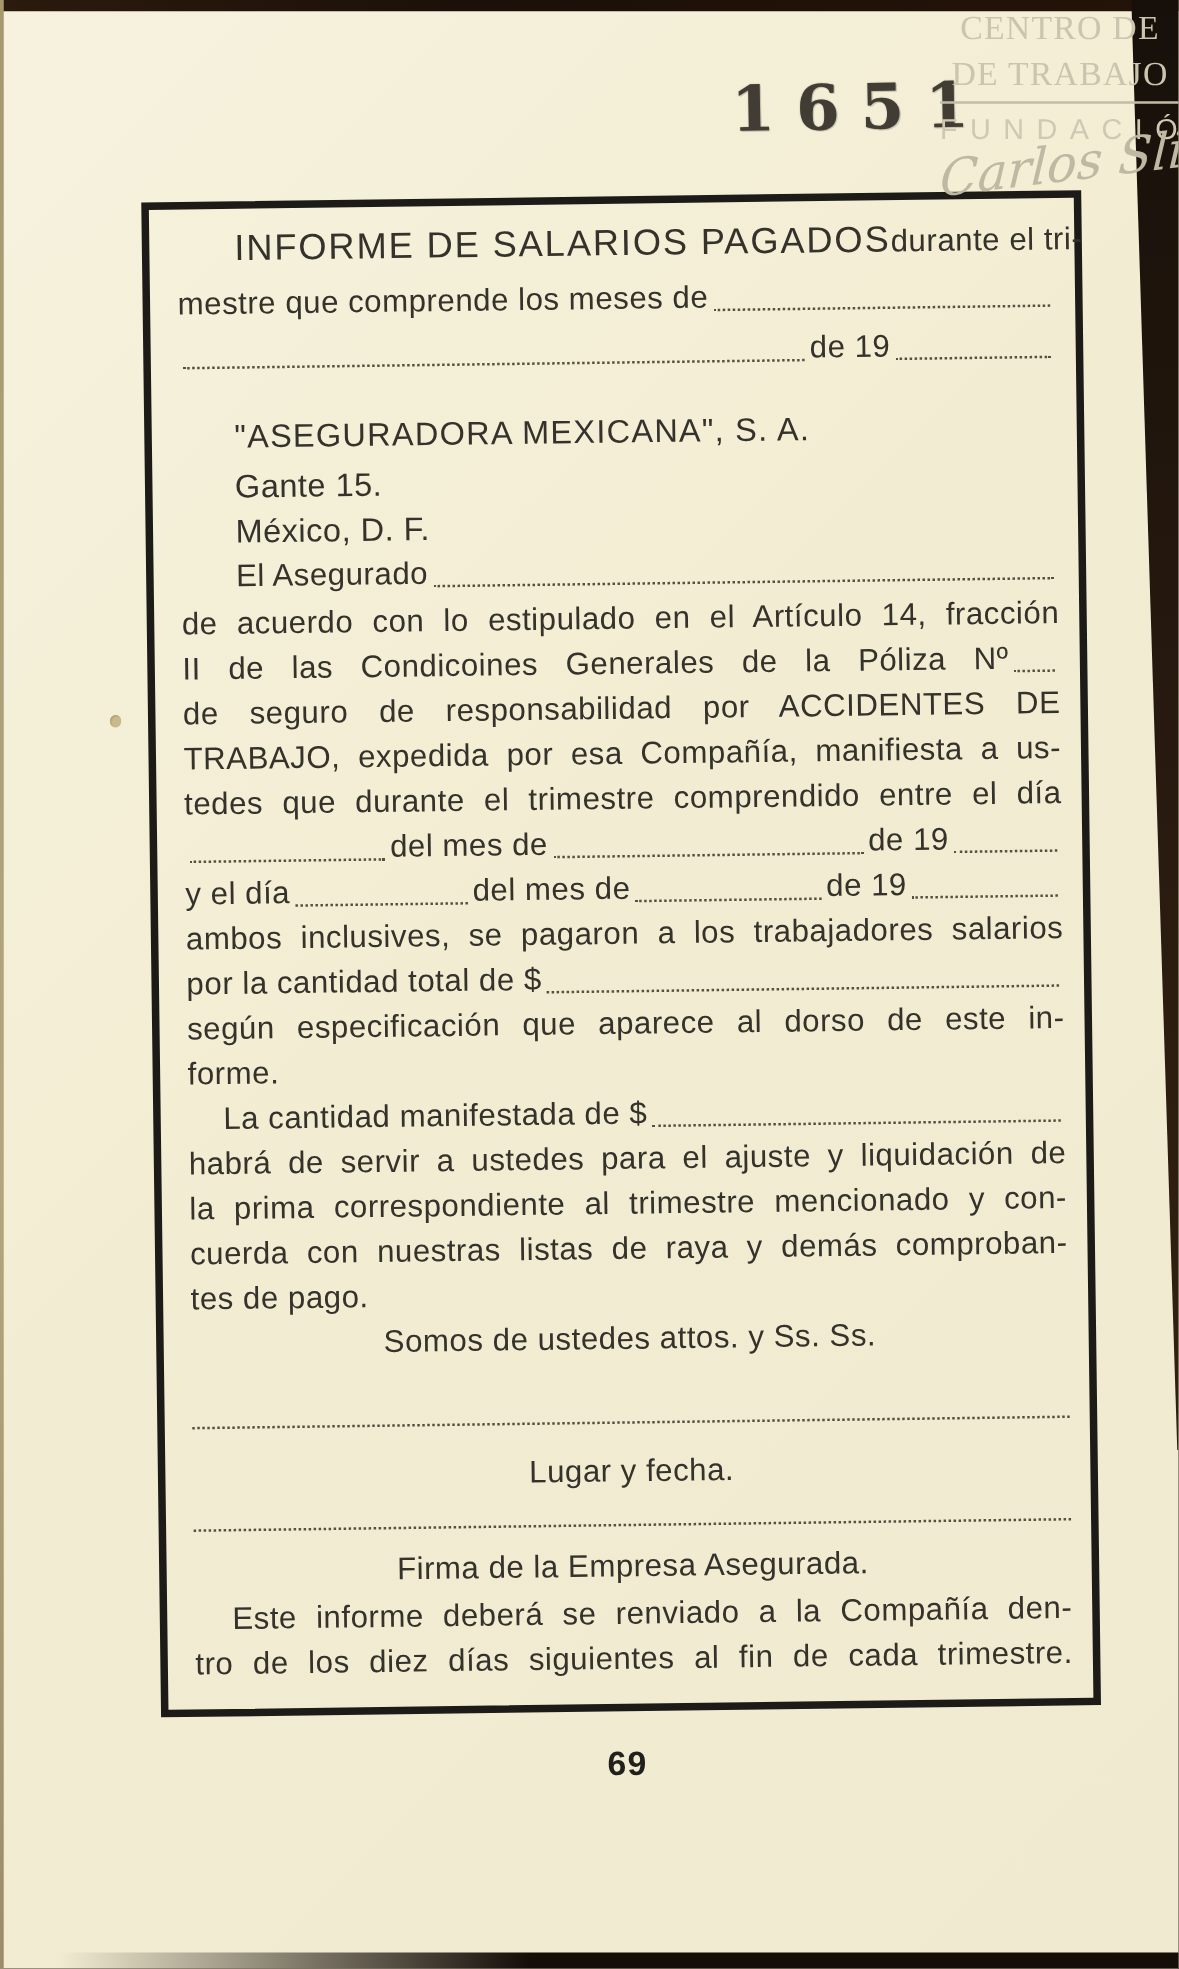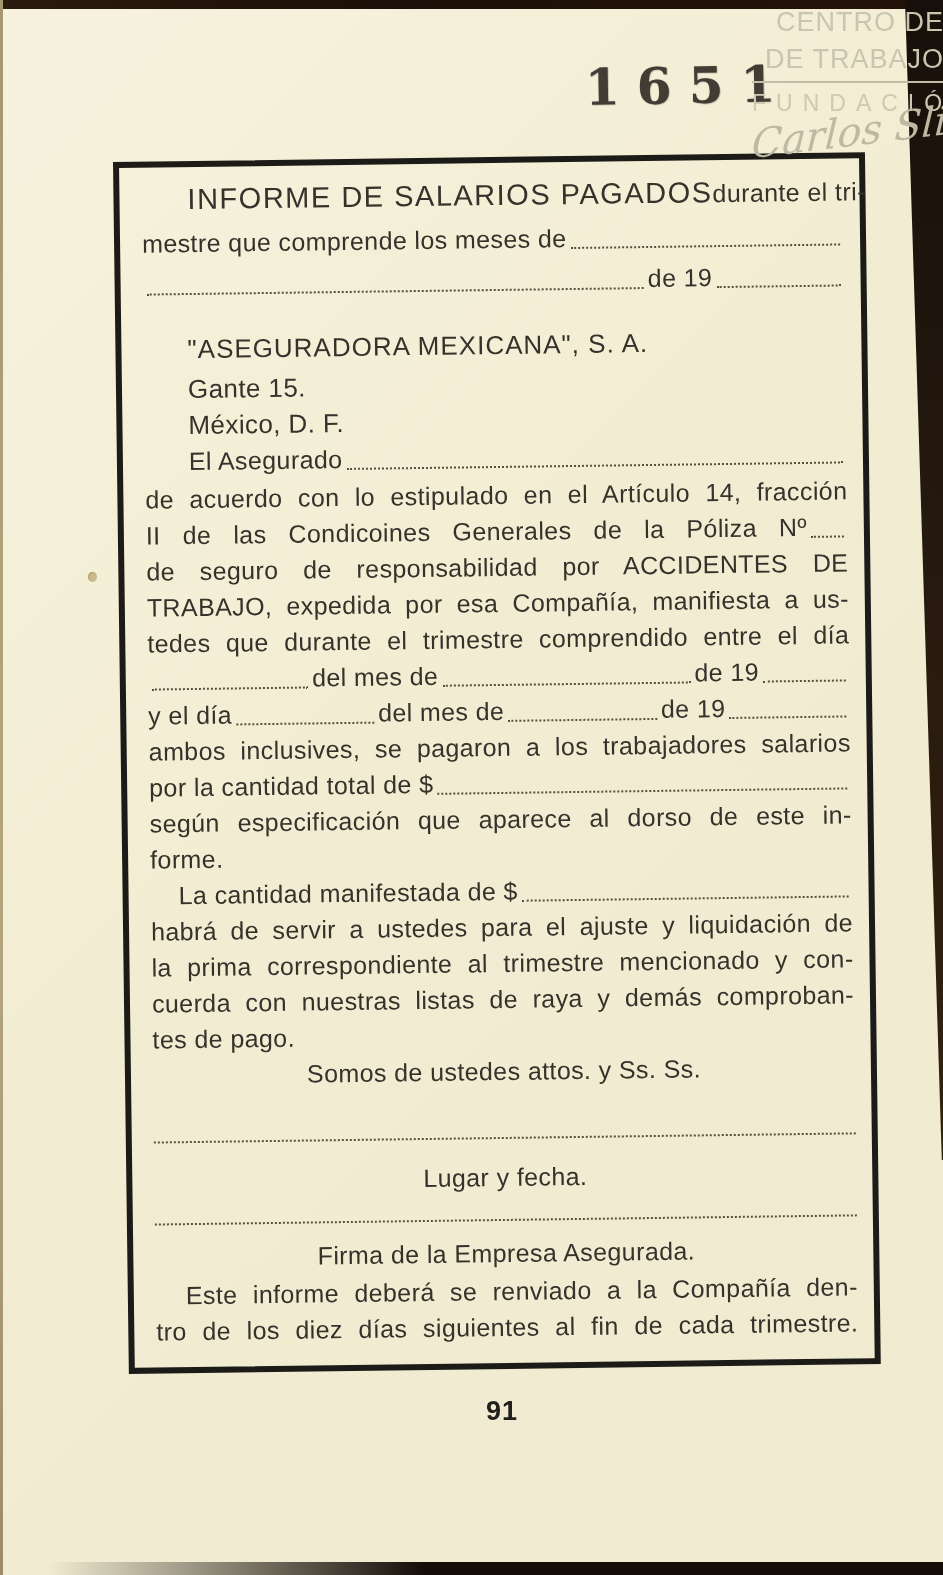--- a/index.html
+++ b/index.html
@@ -19,22 +19,22 @@
             background:linear-gradient(to left,#140d08 55%,rgba(20,13,8,0) 95%);z-index:4;}
 
   
   .stamp{position:absolute;left:585px;top:56px;z-index:3;
          font-family:"DejaVu Serif",serif;font-weight:bold;font-size:50px;
          letter-spacing:17px;color:#413d35;transform:rotate(-1deg);
          text-shadow:0 0 1px rgba(65,61,53,.55), 1px 1px 0 rgba(65,61,53,.18);}
 
   
   .watermark{position:absolute;left:752px;top:4px;width:192px;z-index:6;text-align:center;}
-  .wm-serif{font-family:Liberation Sans, sans-serif;font-size:27px;line-height:37px;
-            color:#c9c5ae;letter-spacing:1px;white-space:nowrap;text-align:right;}
+  .wm-serif{font-family:Liberation Serif, serif;font-size:27px;line-height:37px;
+            color:#c9c5ae;letter-spacing:1px;white-space:nowrap;}
   .wm-rule{border-top:2px solid #c1bda6;margin-top:3px;width:100%;}
   .wm-fund{font-family:"Liberation Sans",sans-serif;font-size:23px;letter-spacing:10px;
            color:#cdc9b3;margin-top:7px;text-align:left;white-space:nowrap;}
   .wm-sig{font-family:"DejaVu Serif",serif;font-style:italic;font-size:40px;
           color:#bdb9a2;margin-top:4px;text-align:left;white-space:nowrap;
           transform:rotate(-7deg) skewX(-10deg);transform-origin:0 50%;}
 
   
   .formbox{position:absolute;left:113px;top:162px;width:752px;height:1212px;
            border:6px solid #1c1b17;box-sizing:border-box;
@@ -170,16 +170,16 @@
     <div class="ln l-center l-lugar" data-bind="form.lugar_fecha">Lugar y fecha.</div>
 
     <div class="sigline l-dot2"></div>
     <div class="ln l-center l-firma" data-bind="form.firma">Firma de la Empresa Asegurada.</div>
 
     <div class="ln jl l-note1" data-bind="form.note_l1">Este informe deberá se renviado a la Compañía den-</div>
     <div class="ln jl" data-bind="form.note_l2">tro de los diez días siguientes al fin de cada trimestre.</div>
 
   </div>
 
-  <div class="pageno" data-bind="page_number">91</div>
+  <div class="pageno" data-bind="page_number">69</div>
   <div class="speck"></div>
 
 </div>
 
 </body></html>

